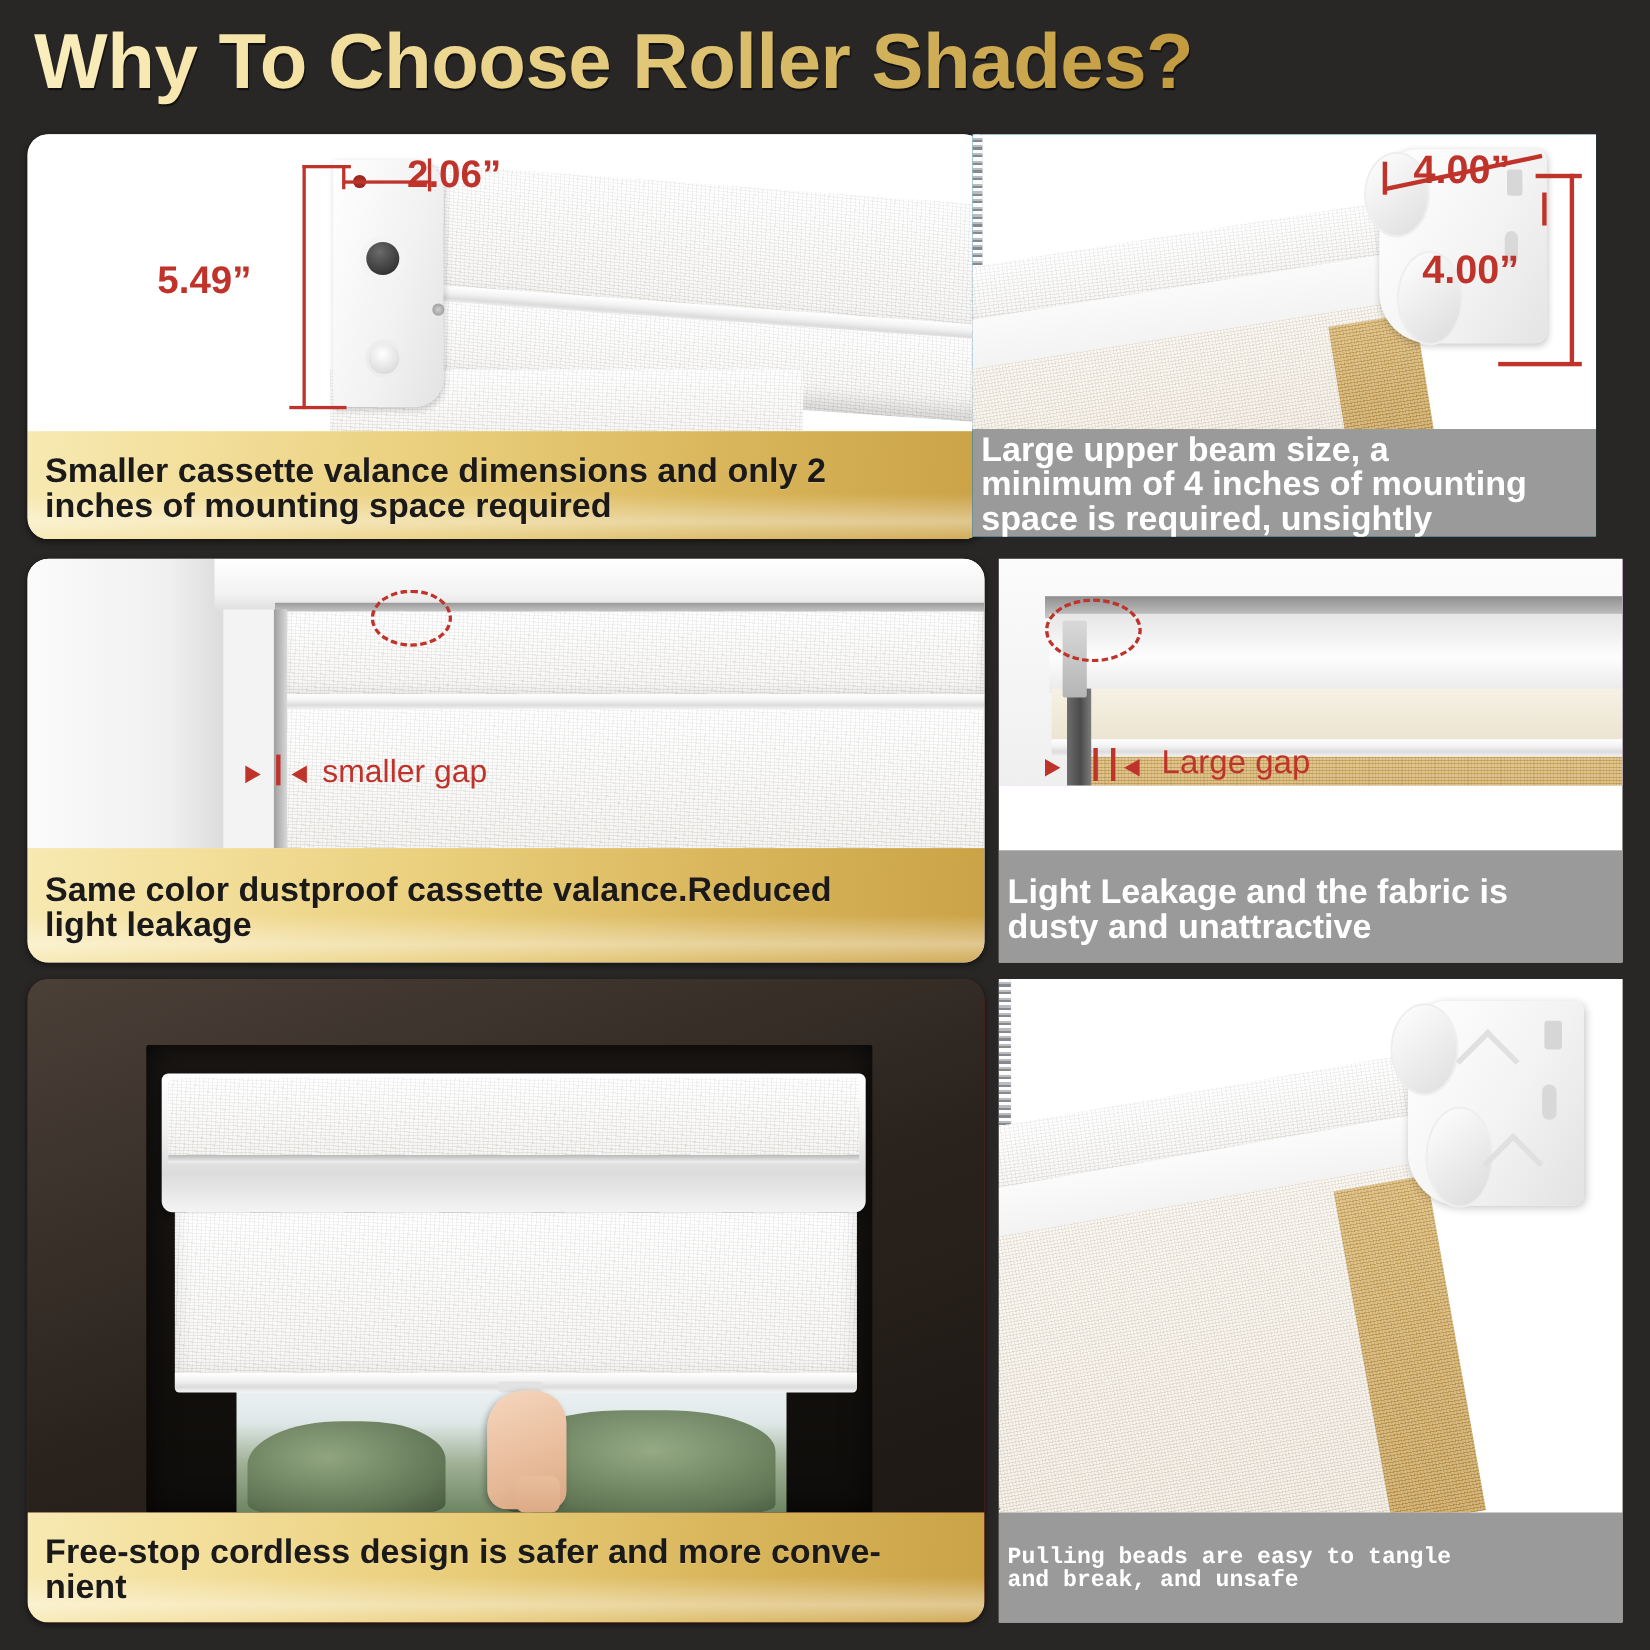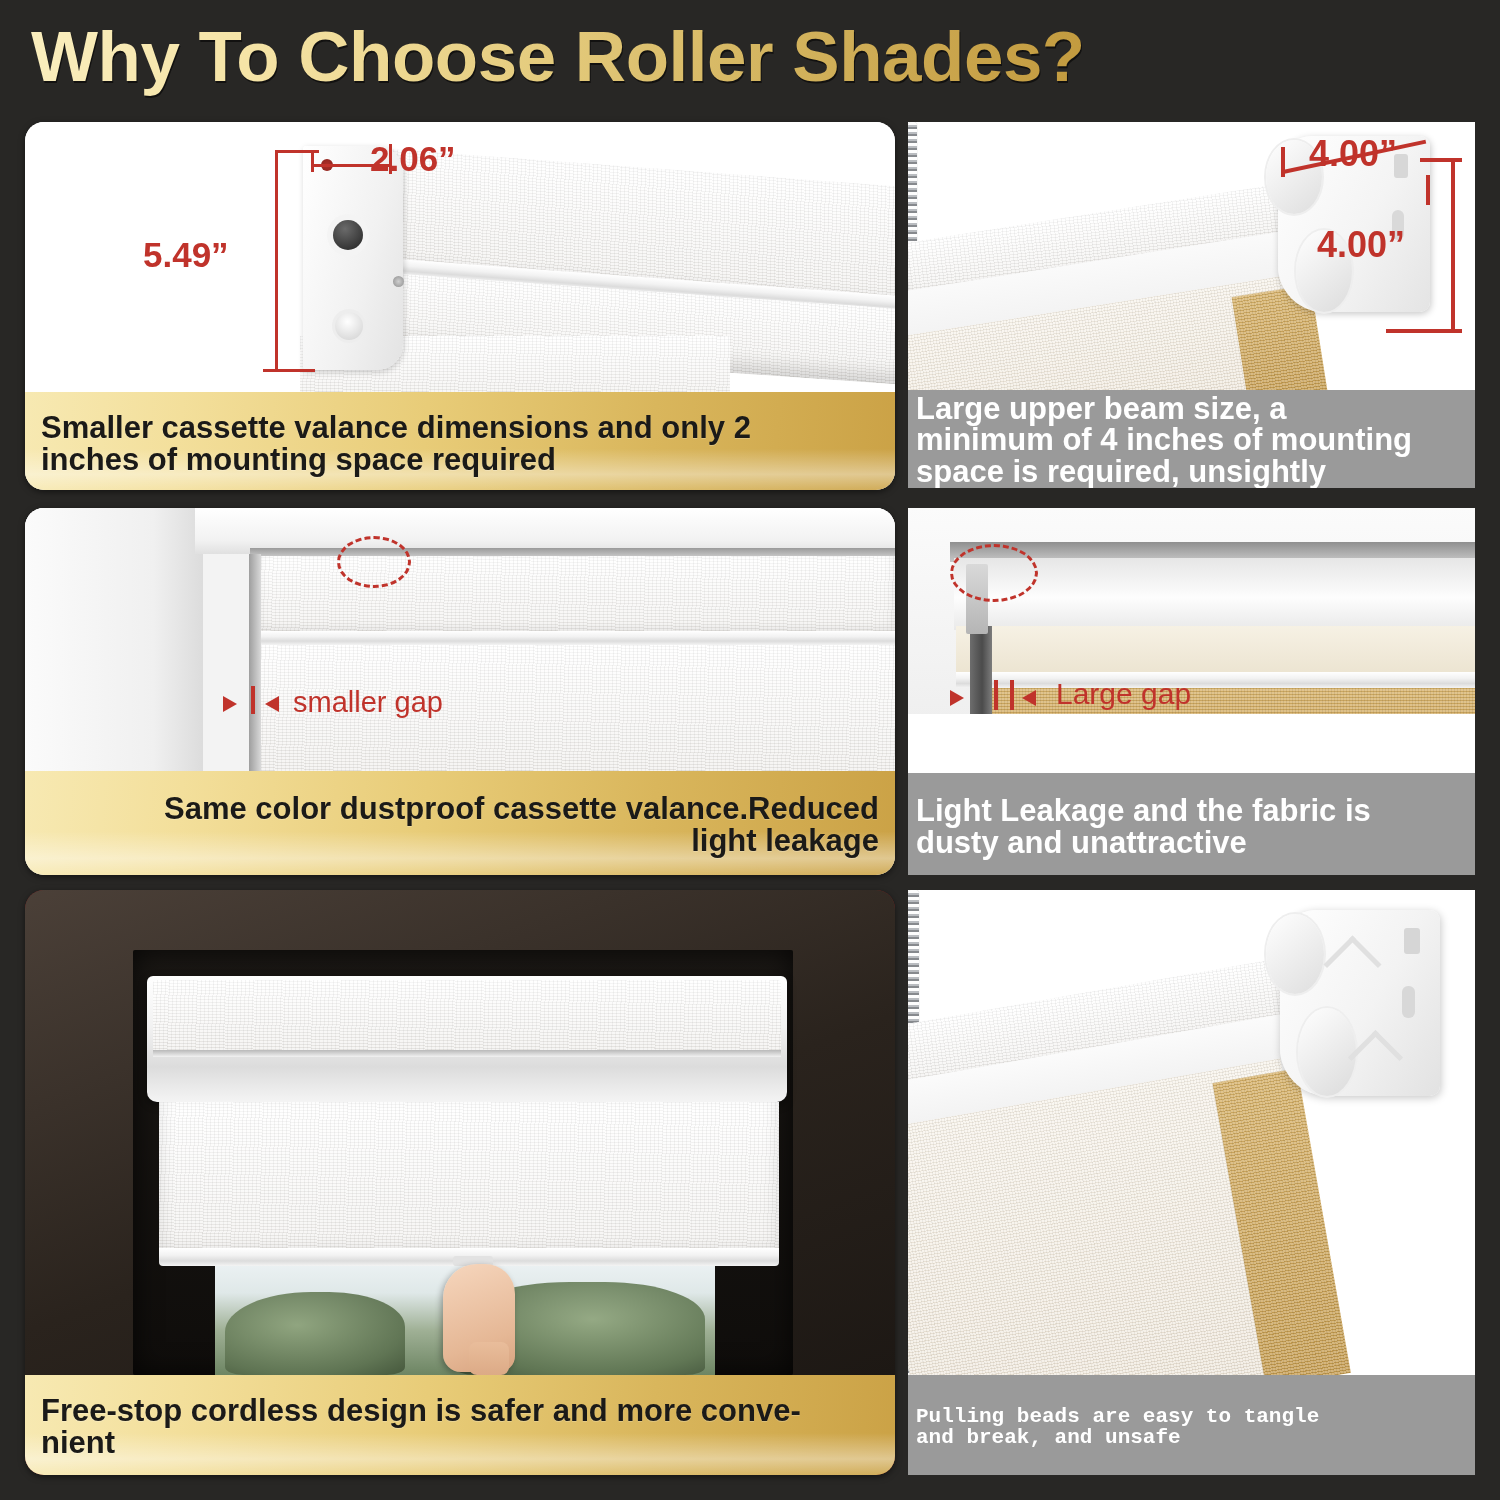--- a/index.html
+++ b/index.html
@@ -131,21 +131,21 @@
       <div class="tick" style="left:238px;top:247px;width:52px;height:3px;"></div>
       <div class="dim" style="left:118px;top:113px;font-size:35px;">5.49”</div>
     </div>
 
     <div class="cap cap-gold" style="height:98px;padding:6px 16px 0 16px;">
       <span class="cap-text" style="font-size:31px;">Smaller cassette valance dimensions and only 2
 inches of mounting space required</span>
     </div>
   </div>
 
-  <div class="panel right" style="left:908px;top:122px;width:567px;height:366px;background:#0369a1;">
+  <div class="panel right" style="left:884px;top:122px;width:567px;height:366px;background:#0369a1;">
     <div class="photo" style="height:268px;background:#fff;">
 
       <div class="fab tex-white" style="left:-10px;top:56px;width:420px;height:58px;transform:rotate(-9deg);transform-origin:right center;box-shadow:inset 0 -6px 10px rgba(0,0,0,.10);"></div>
       <div class="fab tex-white" style="left:-10px;top:104px;width:420px;height:60px;transform:rotate(-9deg);transform-origin:right center;background:linear-gradient(180deg,#fafafa,#f1f1f1);"></div>
       <div class="fab tex-cream" style="left:-10px;top:150px;width:415px;height:130px;transform:rotate(-9deg);transform-origin:right center;"></div>
       <div class="fab tex-tan" style="left:332px;top:162px;width:80px;height:120px;transform:rotate(-9deg);transform-origin:right center;"></div>
 
       <div class="fab" style="left:370px;top:14px;width:152px;height:176px;background:linear-gradient(120deg,#ffffff,#f4f4f4 55%,#e4e4e4);border-radius:34px 10px 10px 46px;box-shadow:1px 2px 7px rgba(0,0,0,.22);"></div>
       <div class="fab" style="left:358px;top:18px;width:56px;height:74px;border-radius:50%;background:linear-gradient(140deg,#fff,#dedede);box-shadow:0 0 0 2px #eee;"></div>
       <div class="fab" style="left:388px;top:108px;width:56px;height:82px;border-radius:50%;background:linear-gradient(140deg,#fff,#dcdcdc);box-shadow:0 0 0 2px #eee;"></div>
@@ -185,21 +185,21 @@
       <div class="fab" style="left:224px;top:46px;width:12px;height:217px;background:linear-gradient(90deg,#9e9e9e,#d9d9d9);"></div>
 
       <div class="dashring" style="left:312px;top:28px;width:68px;height:46px;"></div>
 
       <div class="arrowR" style="left:198px;top:188px;"></div>
       <div class="rule" style="left:226px;top:178px;width:4px;height:28px;"></div>
       <div class="arrowL" style="left:240px;top:188px;"></div>
       <div class="dim" style="left:268px;top:178px;font-size:29px;font-weight:normal;">smaller gap</div>
     </div>
 
-    <div class="cap cap-gold" style="height:104px;padding:4px 16px 0 16px;text-align:right;">
+    <div class="cap cap-gold" style="height:104px;padding:4px 16px 0 16px;">
       <span class="cap-text" style="font-size:31px;">Same color dustproof cassette valance.Reduced
 light leakage</span>
     </div>
   </div>
 
   <div class="panel right" style="left:908px;top:508px;width:567px;height:367px;background:#fff;">
     <div class="photo" style="height:206px;background:#f0abfc;">
       <div class="fab" style="left:0;top:0;width:567px;height:265px;background:linear-gradient(180deg,#fbfbfb,#ececec);"></div>
       <div class="fab" style="left:42px;top:34px;width:525px;height:20px;background:linear-gradient(180deg,#8f8f8f,#c8c8c8);"></div>
       <div class="fab" style="left:46px;top:50px;width:521px;height:72px;background:linear-gradient(180deg,#e6e6e6,#fdfdfd 55%,#e9e9e9);"></div>

